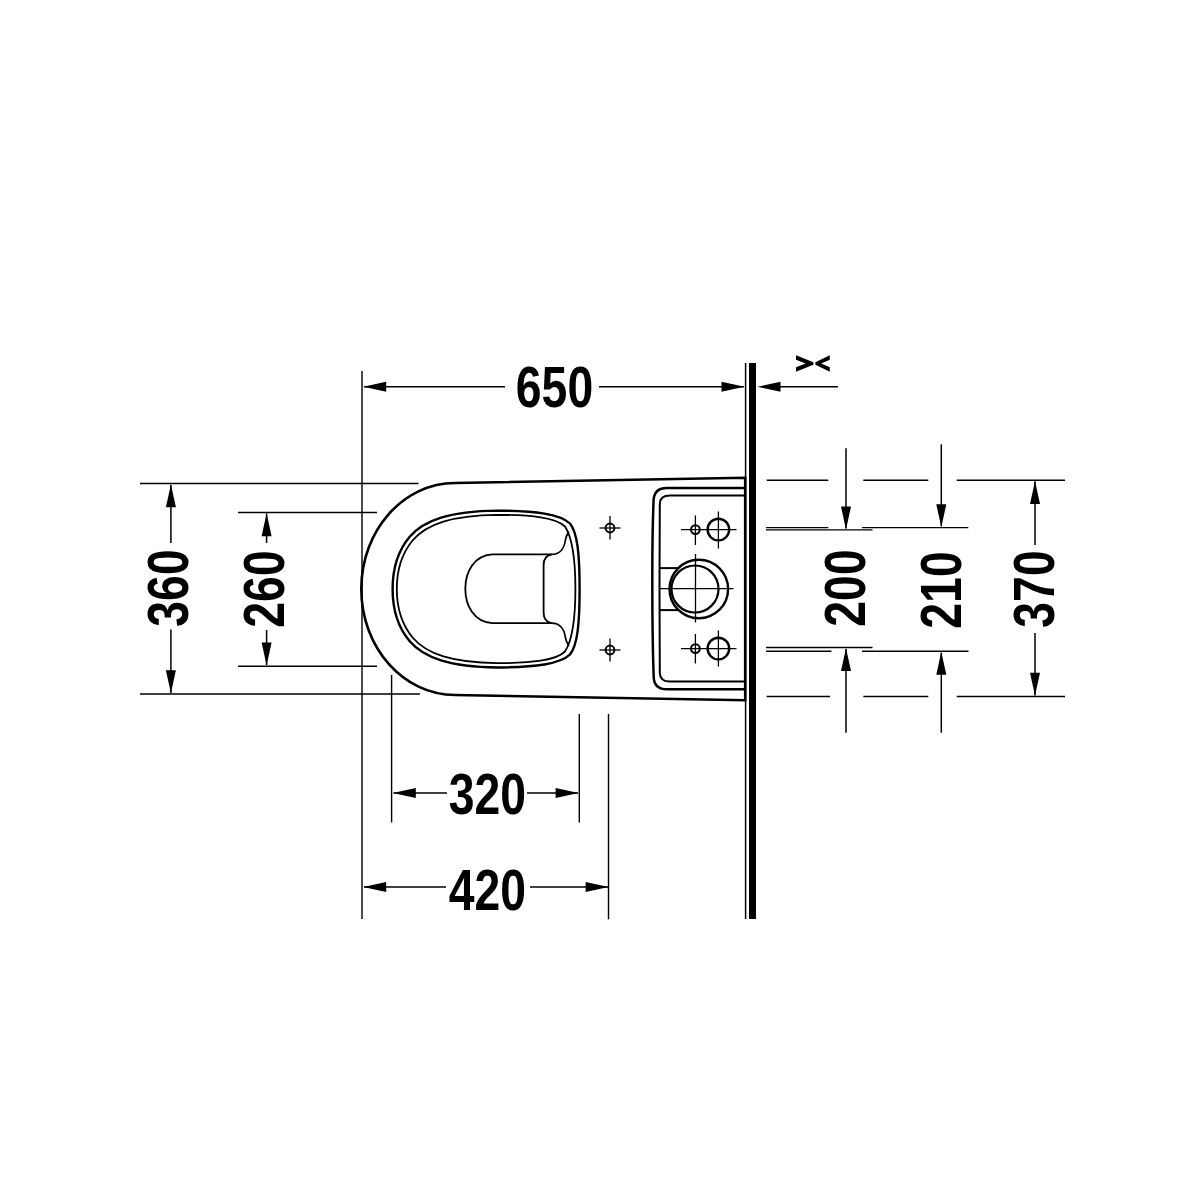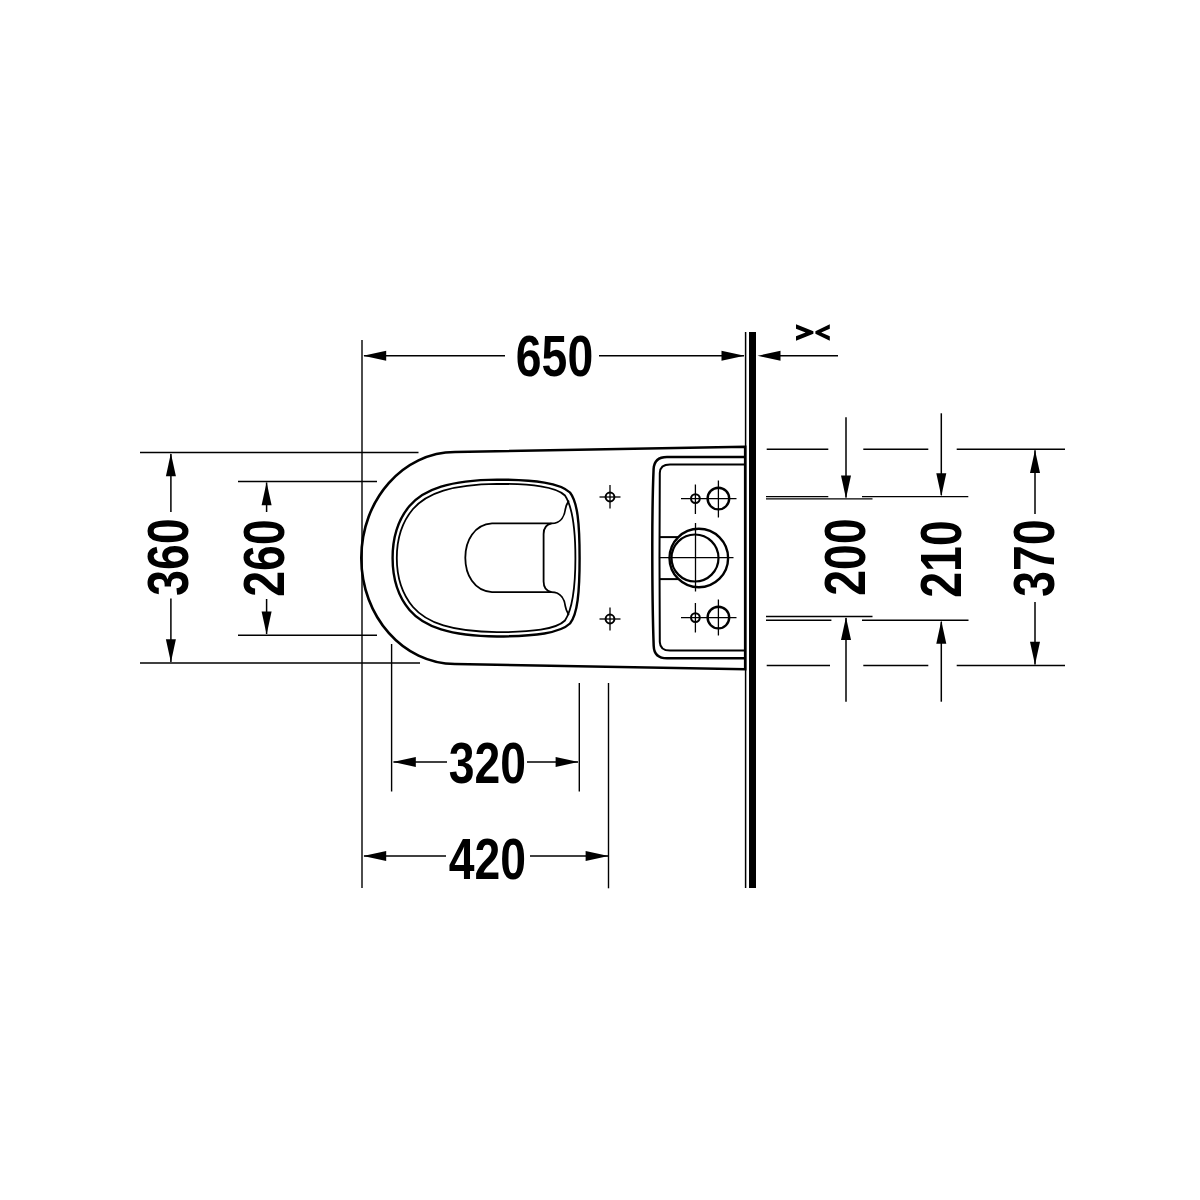--- a/index.html
+++ b/index.html
@@ -1,16 +1,16 @@
 <!DOCTYPE html>
 <html><head>
 <meta charset="utf-8">
 <style>
   html,body{margin:0;padding:0;background:#ffffff;}
-  .page{width:1200px;height:904px;position:relative;background:#ffffff;overflow:hidden;}
+  .page{width:1200px;height:904px;position:relative;background:#ffffff;overflow:hidden;margin-top:31px;}
   svg{display:block;}
   text{font-family:"Liberation Sans",sans-serif;font-weight:bold;font-size:56.5px;fill:#000;}
 </style>
 </head>
 <body>
 <div class="page">
 <svg width="1200" height="1200" viewBox="0 0 1200 1200">
 
   <rect x="0" y="0" width="1200" height="1200" fill="#ffffff"></rect>
 

